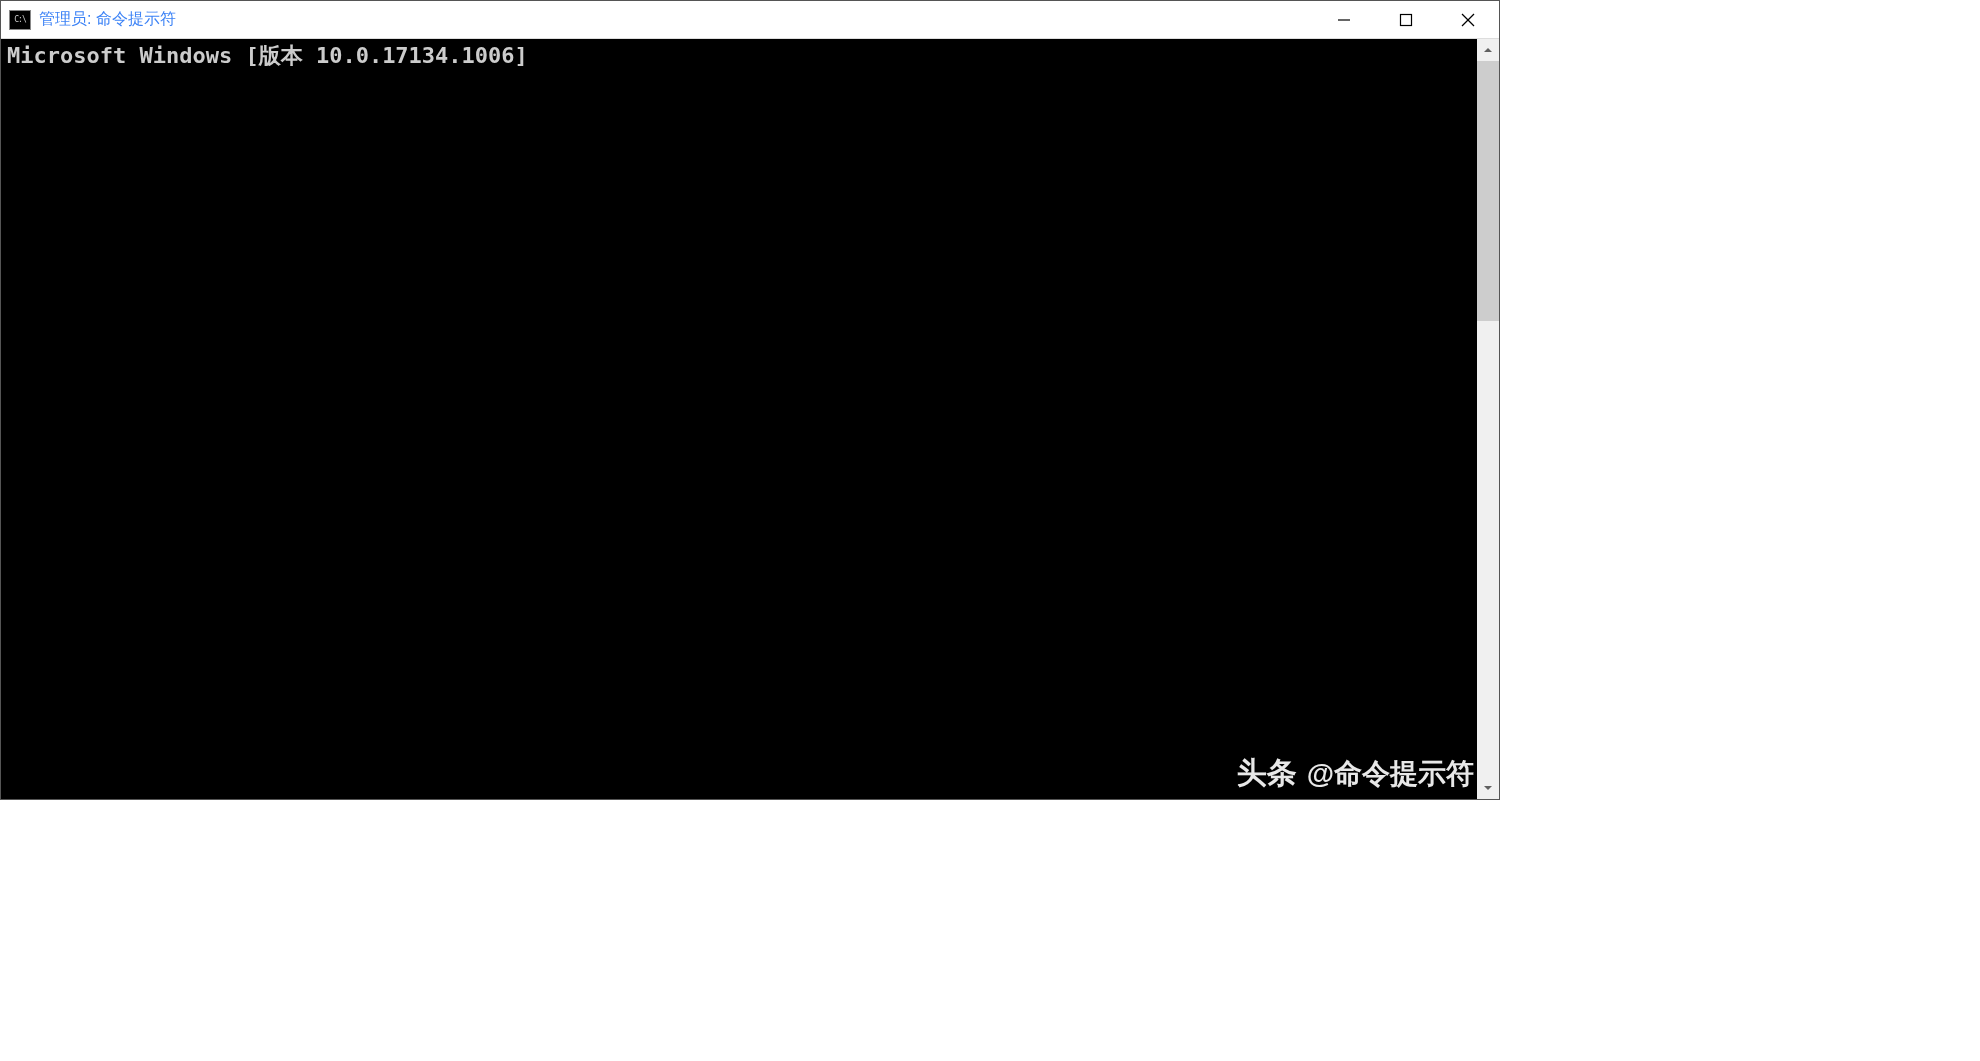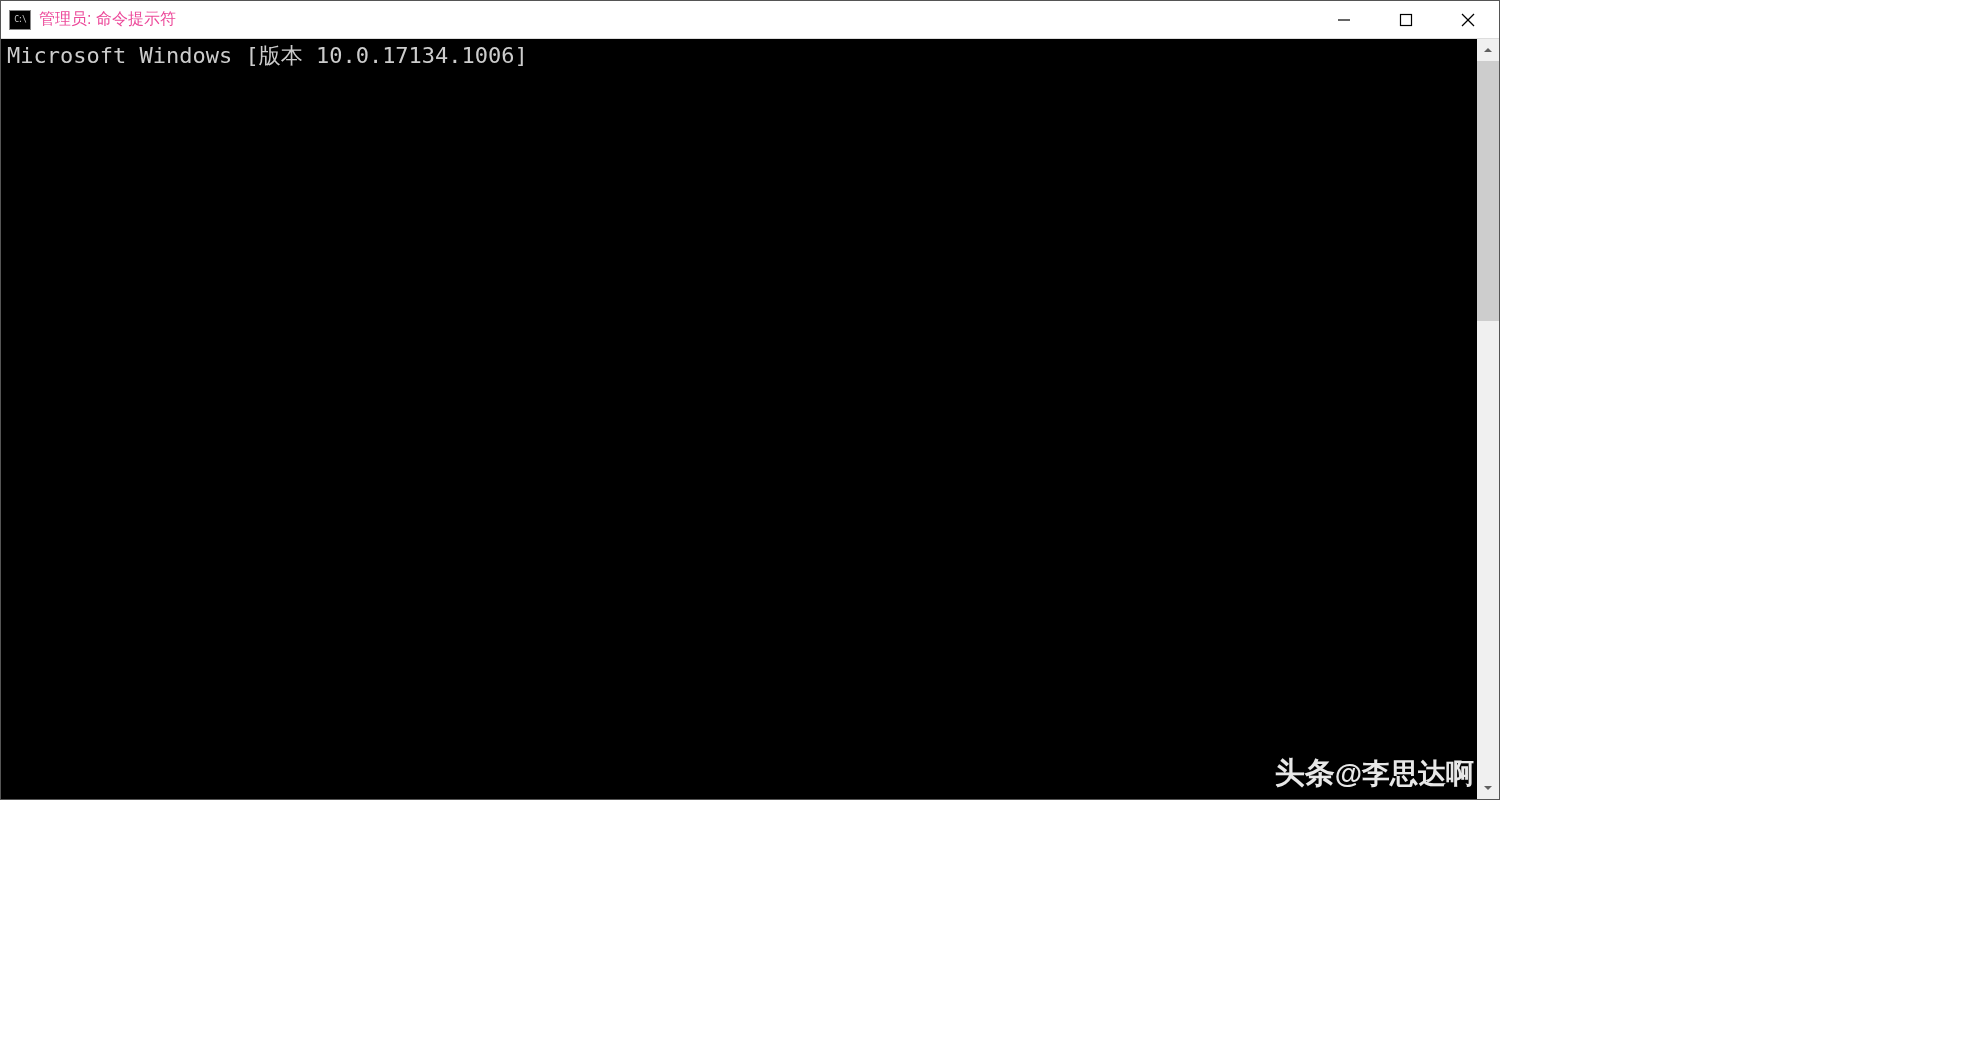--- a/index.html
+++ b/index.html
@@ -43,21 +43,21 @@
       display: flex;
       align-items: center;
       justify-content: center;
       color: #ccc;
       font-size: 8px;
       font-family: monospace;
       letter-spacing: -1px;
     }
     .title-text {
       font-size: 16px;
-      color: #ec4899;
+      color: #3b82f6;
     }
     .window-controls {
       display: flex;
       height: 100%;
     }
     .win-btn {
       width: 62px;
       height: 100%;
       display: flex;
       align-items: center;
@@ -80,20 +80,21 @@
       color: #cccccc;
       font-family: "NSimSun", "SimSun", "Consolas", monospace;
       font-size: 22px;
       line-height: 1.2;
       padding: 4px 6px;
       white-space: pre;
       overflow: hidden;
     }
     .terminal-line {
       display: block;
+      font-weight: bold;
     }
     .scrollbar {
       width: 22px;
       background: #f0f0f0;
       display: flex;
       flex-direction: column;
     }
     .scroll-btn {
       height: 22px;
       background: #f0f0f0;
@@ -118,20 +119,21 @@
       height: 260px;
       background: #cdcdcd;
       cursor: pointer;
     }
     .watermark {
       position: absolute;
       bottom: 6px;
       right: 26px;
       display: flex;
       align-items: center;
+      gap: 10px;
       color: #e8e8e8;
       font-weight: 700;
       pointer-events: none;
     }
     .watermark-logo {
       font-size: 30px;
       letter-spacing: 0px;
     }
     .watermark-at {
       font-size: 28px;
@@ -182,14 +184,14 @@
         <svg width="10" height="10" viewBox="0 0 10 10">
           <path d="M1 3 L5 7 L9 3 Z"></path>
         </svg>
       </div>
     </div>
   </div>
 </div>
 
 <div class="watermark">
   <span class="watermark-logo">头条</span>
-  <span class="watermark-at">@李思达啊</span>
+  <span class="watermark-at">@命令提示符</span>
 </div>
 
 </body></html>

